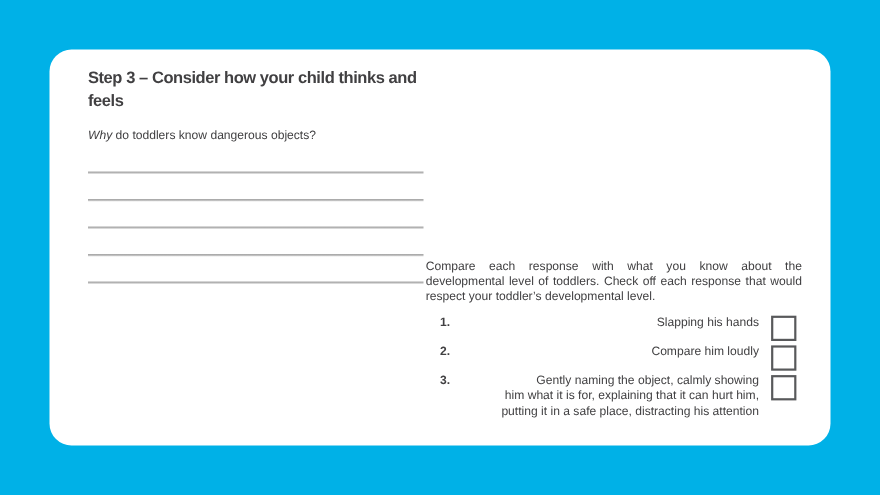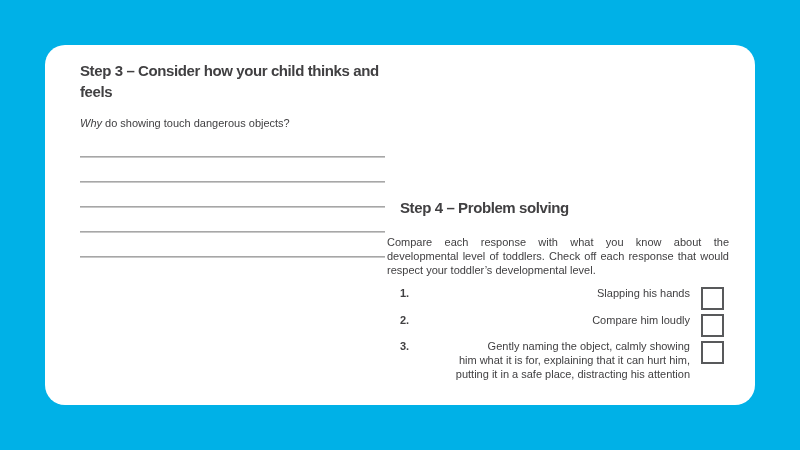--- a/index.html
+++ b/index.html
@@ -100,29 +100,28 @@
 </style>
 </head>
 <body>
 
 <div class="canvas">
   <div class="card">
 
     <h2 class="heading step3-title">Step 3 – Consider how your child thinks and
 feels</h2>
 
-    <p class="question"><em>Why</em><span> do showing touch dangerous objects?</span></p>
+    <p class="question"><em>Why</em><span> do toddlers know dangerous objects?</span></p>
 
     <div class="answer-line"></div>
     <div class="answer-line"></div>
     <div class="answer-line"></div>
     <div class="answer-line"></div>
     <div class="answer-line"></div>
 
-    <h2 class="heading step4-title">Step 4 – Problem solving</h2>
 
     <p class="instructions">Compare each response with what you know about the developmental level of toddlers. Check off each response that would respect your toddler’s developmental level.</p>
 
     <div class="item item-1">
       <span class="num">1.</span>
       <span class="item-text">Slapping his hands</span>
     </div>
     <div class="item item-2">
       <span class="num">2.</span>
       <span class="item-text">Compare him loudly</span>

